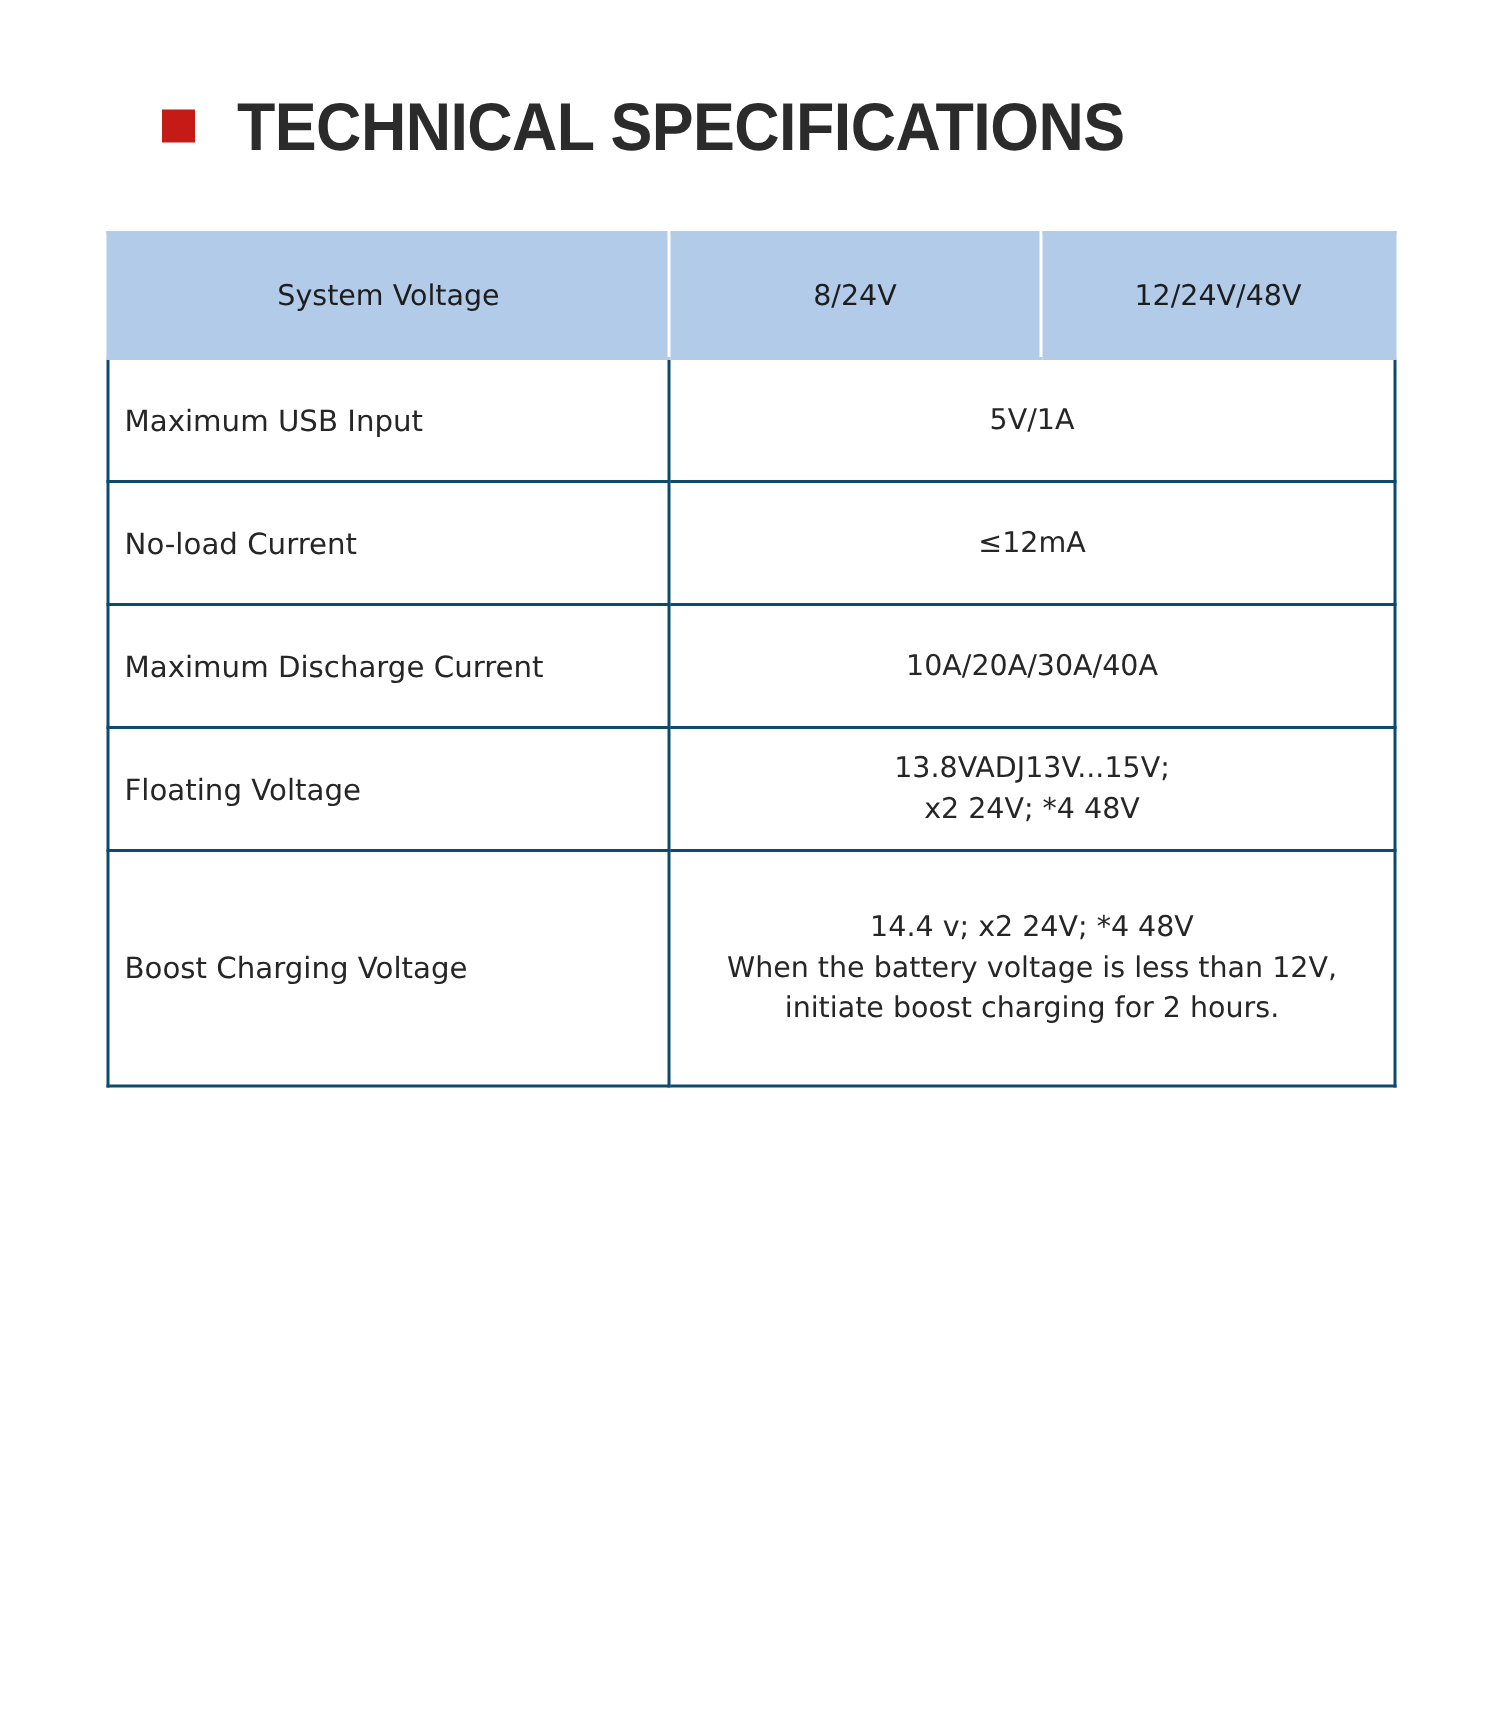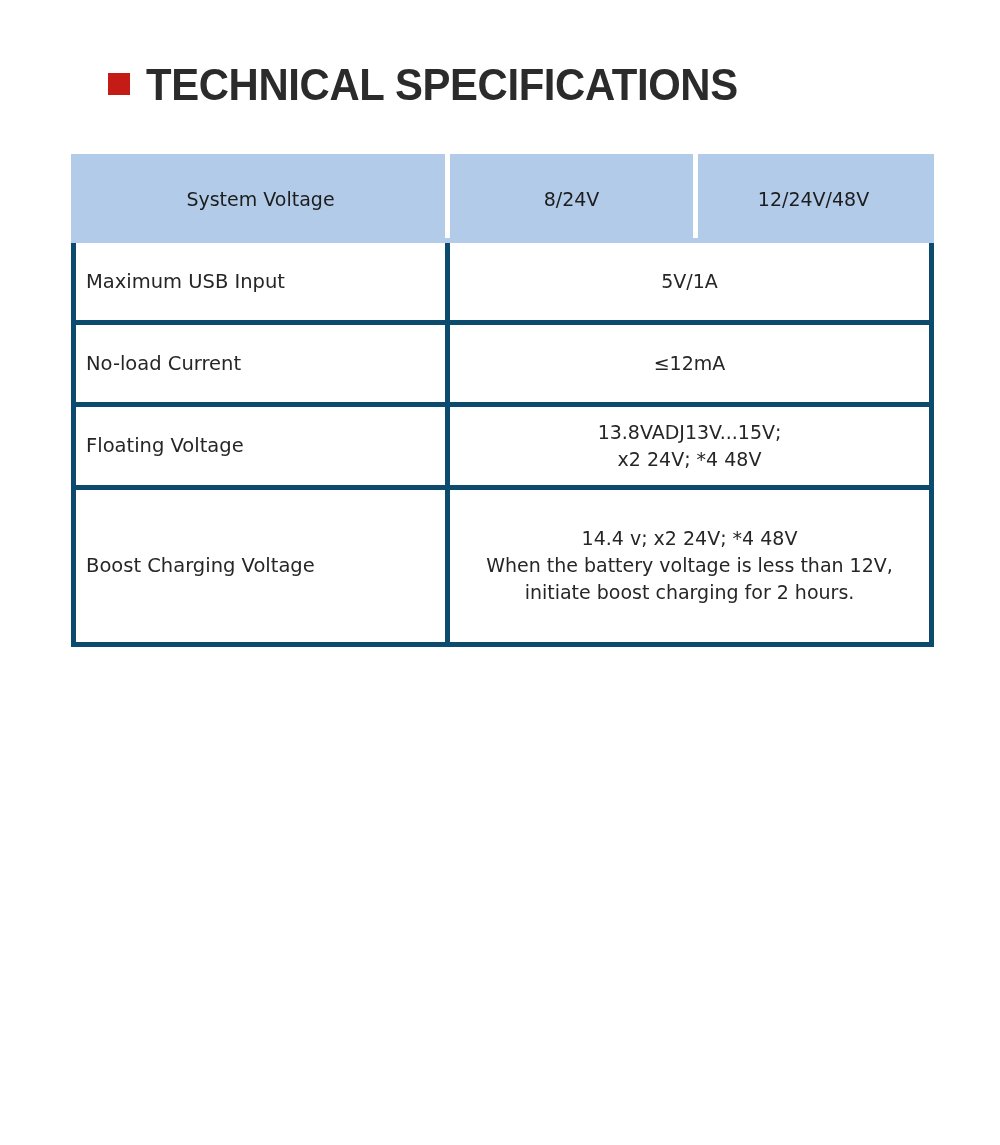--- a/index.html
+++ b/index.html
@@ -22,21 +22,21 @@
     overflow: hidden;
   }
 
   
   .title-row {
     position: absolute;
     left: 108px;
     top: 58px;
     display: flex;
     align-items: center;
-    gap: 16px;
+    gap: 28px;
     height: 52px;
   }
   .title-marker {
     width: 22px;
     height: 22px;
     background: #c41b16;
     flex: 0 0 auto;
   }
   .title-text {
     font-family: "Liberation Sans", sans-serif;
@@ -54,21 +54,21 @@
   .spec-table {
     position: absolute;
     left: 71px;
     top: 154px;
     width: 858px;
     border-collapse: collapse;
     table-layout: fixed;
     background: #ffffff;
   }
   .spec-table td {
-    border: 5px solid #0c4a6e;
+    border: 2px solid #0c4a6e;
     vertical-align: middle;
     color: #262626;
     font-family: "DejaVu Sans", sans-serif;
     padding: 12px 10px;
     box-sizing: border-box;
   }
 
   col.c-label { width: 374px; }
   col.c-v1    { width: 248px; }
   col.c-v2    { width: 236px; }
@@ -135,20 +135,24 @@
         <td class="lbl">Maximum USB Input</td>
         <td class="val" colspan="2">5V/1A</td>
       </tr>
 
       <tr class="r-std">
         <td class="lbl">No-load Current</td>
         <td class="val" colspan="2">≤12mA</td>
       </tr>
 
 
+      <tr class="r-std">
+        <td class="lbl">Maximum Discharge Current</td>
+        <td class="val" colspan="2">10A/20A/30A/40A</td>
+      </tr>
 
 
 
       <tr class="r-std">
         <td class="lbl">Floating Voltage</td>
         <td class="val" colspan="2">
           <span class="ln">13.8VADJ13V...15V;</span>
           <span class="ln">x2 24V; *4 48V</span>
         </td>
       </tr>

